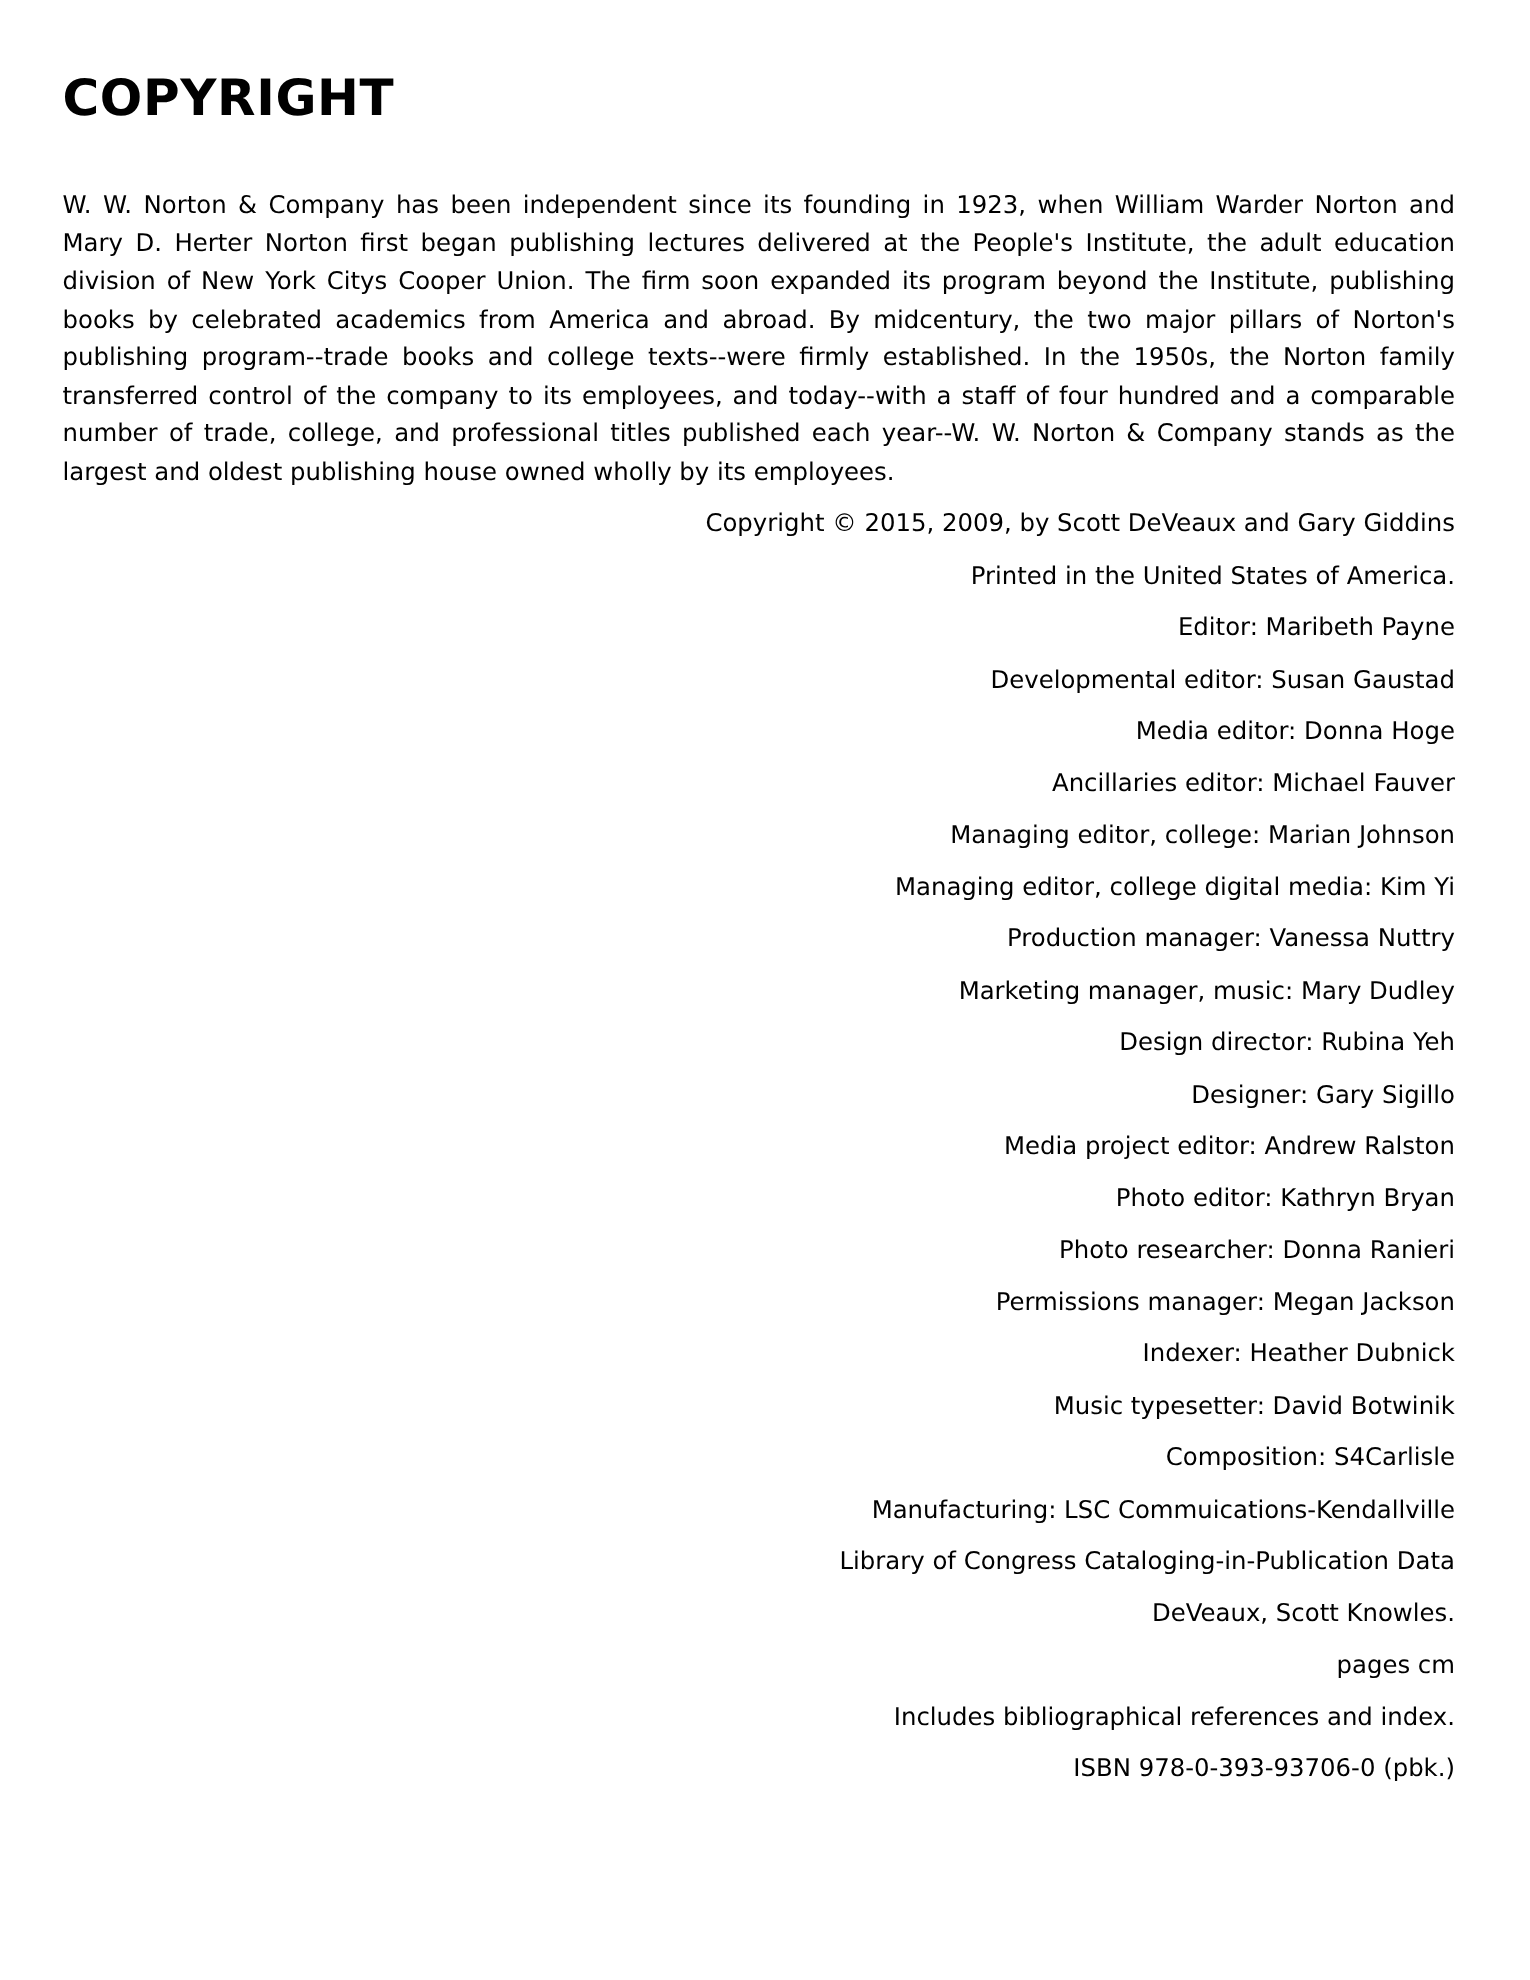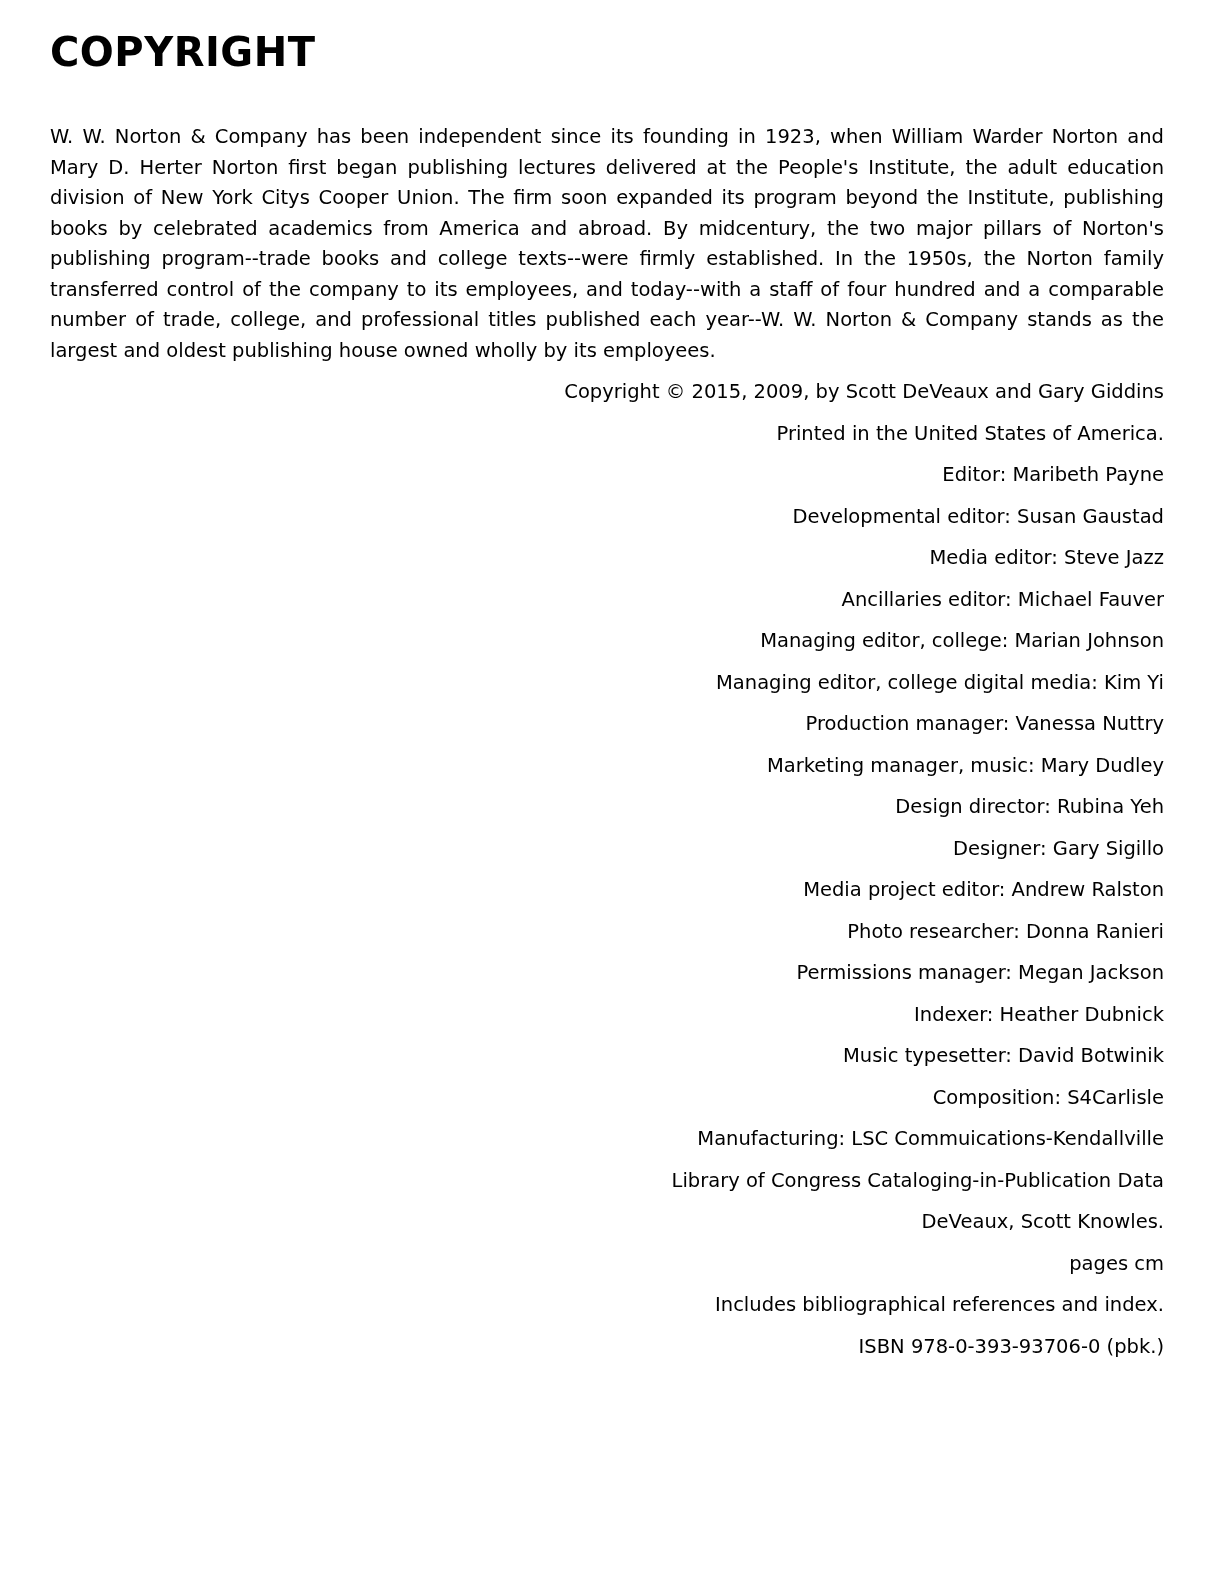--- a/index.html
+++ b/index.html
@@ -7,21 +7,21 @@
     margin: 0;
     padding: 0;
     background: #ffffff;
     color: #000000;
     font-family: "Liberation Sans", sans-serif;
   }
   .page {
     width: 1224px;
     min-height: 1584px;
     margin: 0 auto;
-    padding: 30px 60px 40px 50px;
+    padding: 57px 60px 40px 50px;
     background: #ffffff;
   }
   h1.page-title {
     margin: 0 0 26px 0;
     font-size: 40px;
     line-height: 1.1;
     font-weight: 800;
     letter-spacing: 0.5px;
     font-family: "DejaVu Sans", "Liberation Sans", sans-serif;
   }
@@ -42,29 +42,30 @@
 <body>
 
 <div class="page">
   <h1 class="page-title">COPYRIGHT</h1>
   <div class="doc">
     <p class="justify">W. W. Norton &amp; Company has been independent since its founding in 1923, when William Warder Norton and Mary D. Herter Norton first began publishing lectures delivered at the People's Institute, the adult education division of New York Citys Cooper Union. The firm soon expanded its program beyond the Institute, publishing books by celebrated academics from America and abroad. By midcentury, the two major pillars of Norton's publishing program--trade books and college texts--were firmly established. In the 1950s, the Norton family transferred control of the company to its employees, and today--with a staff of four hundred and a comparable number of trade, college, and professional titles published each year--W. W. Norton &amp; Company stands as the largest and oldest publishing house owned wholly by its employees.</p>
     <p>Copyright © 2015, 2009, by Scott DeVeaux and Gary Giddins</p>
     <p>Printed in the United States of America.</p>
     <p>Editor: Maribeth Payne</p>
     <p>Developmental editor: Susan Gaustad</p>
-    <p>Media editor: Steve Jazz</p>
+    <p>Media editor: Donna Hoge</p>
     <p>Ancillaries editor: Michael Fauver</p>
     <p>Managing editor, college: Marian Johnson</p>
     <p>Managing editor, college digital media: Kim Yi</p>
     <p>Production manager: Vanessa Nuttry</p>
     <p>Marketing manager, music: Mary Dudley</p>
     <p>Design director: Rubina Yeh</p>
     <p>Designer: Gary Sigillo</p>
     <p>Media project editor: Andrew Ralston</p>
+    <p>Photo editor: Kathryn Bryan</p>
     <p>Photo researcher: Donna Ranieri</p>
     <p>Permissions manager: Megan Jackson</p>
     <p>Indexer: Heather Dubnick</p>
     <p>Music typesetter: David Botwinik</p>
     <p>Composition: S4Carlisle</p>
     <p>Manufacturing: LSC Commuications-Kendallville</p>
     <p>Library of Congress Cataloging-in-Publication Data</p>
     <p>DeVeaux, Scott Knowles.</p>
     <p>pages cm</p>
     <p>Includes bibliographical references and index.</p>

